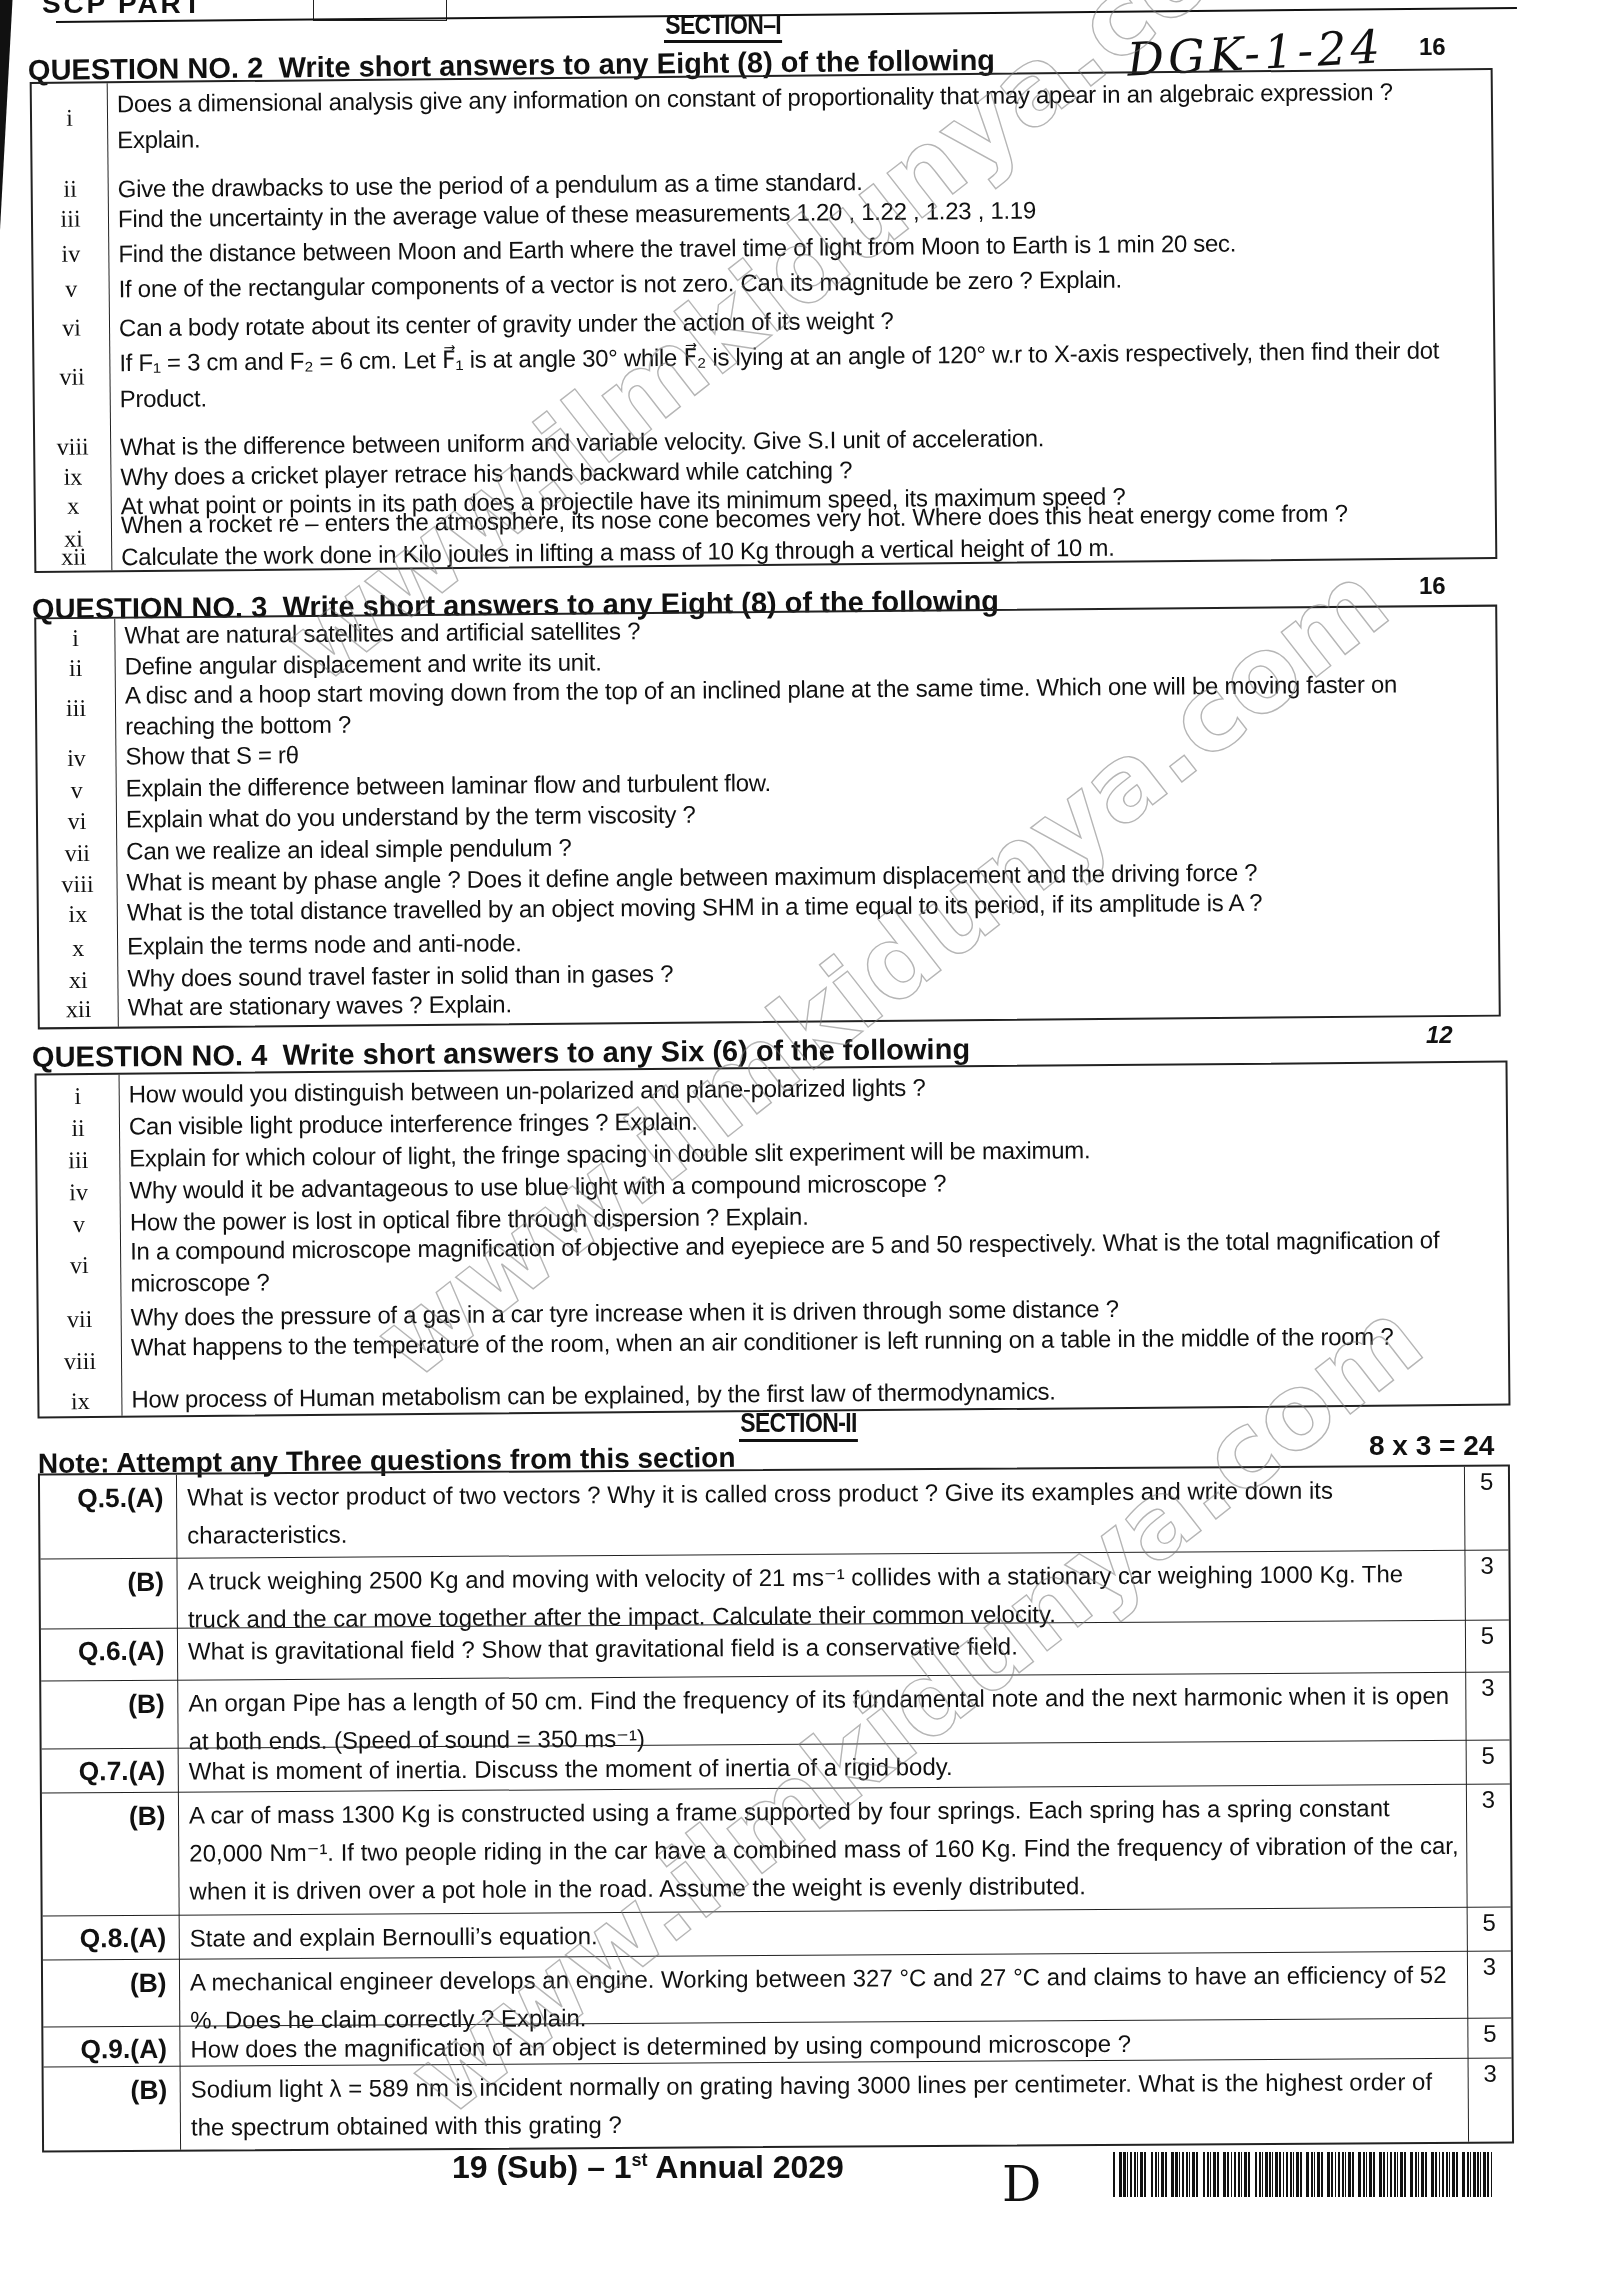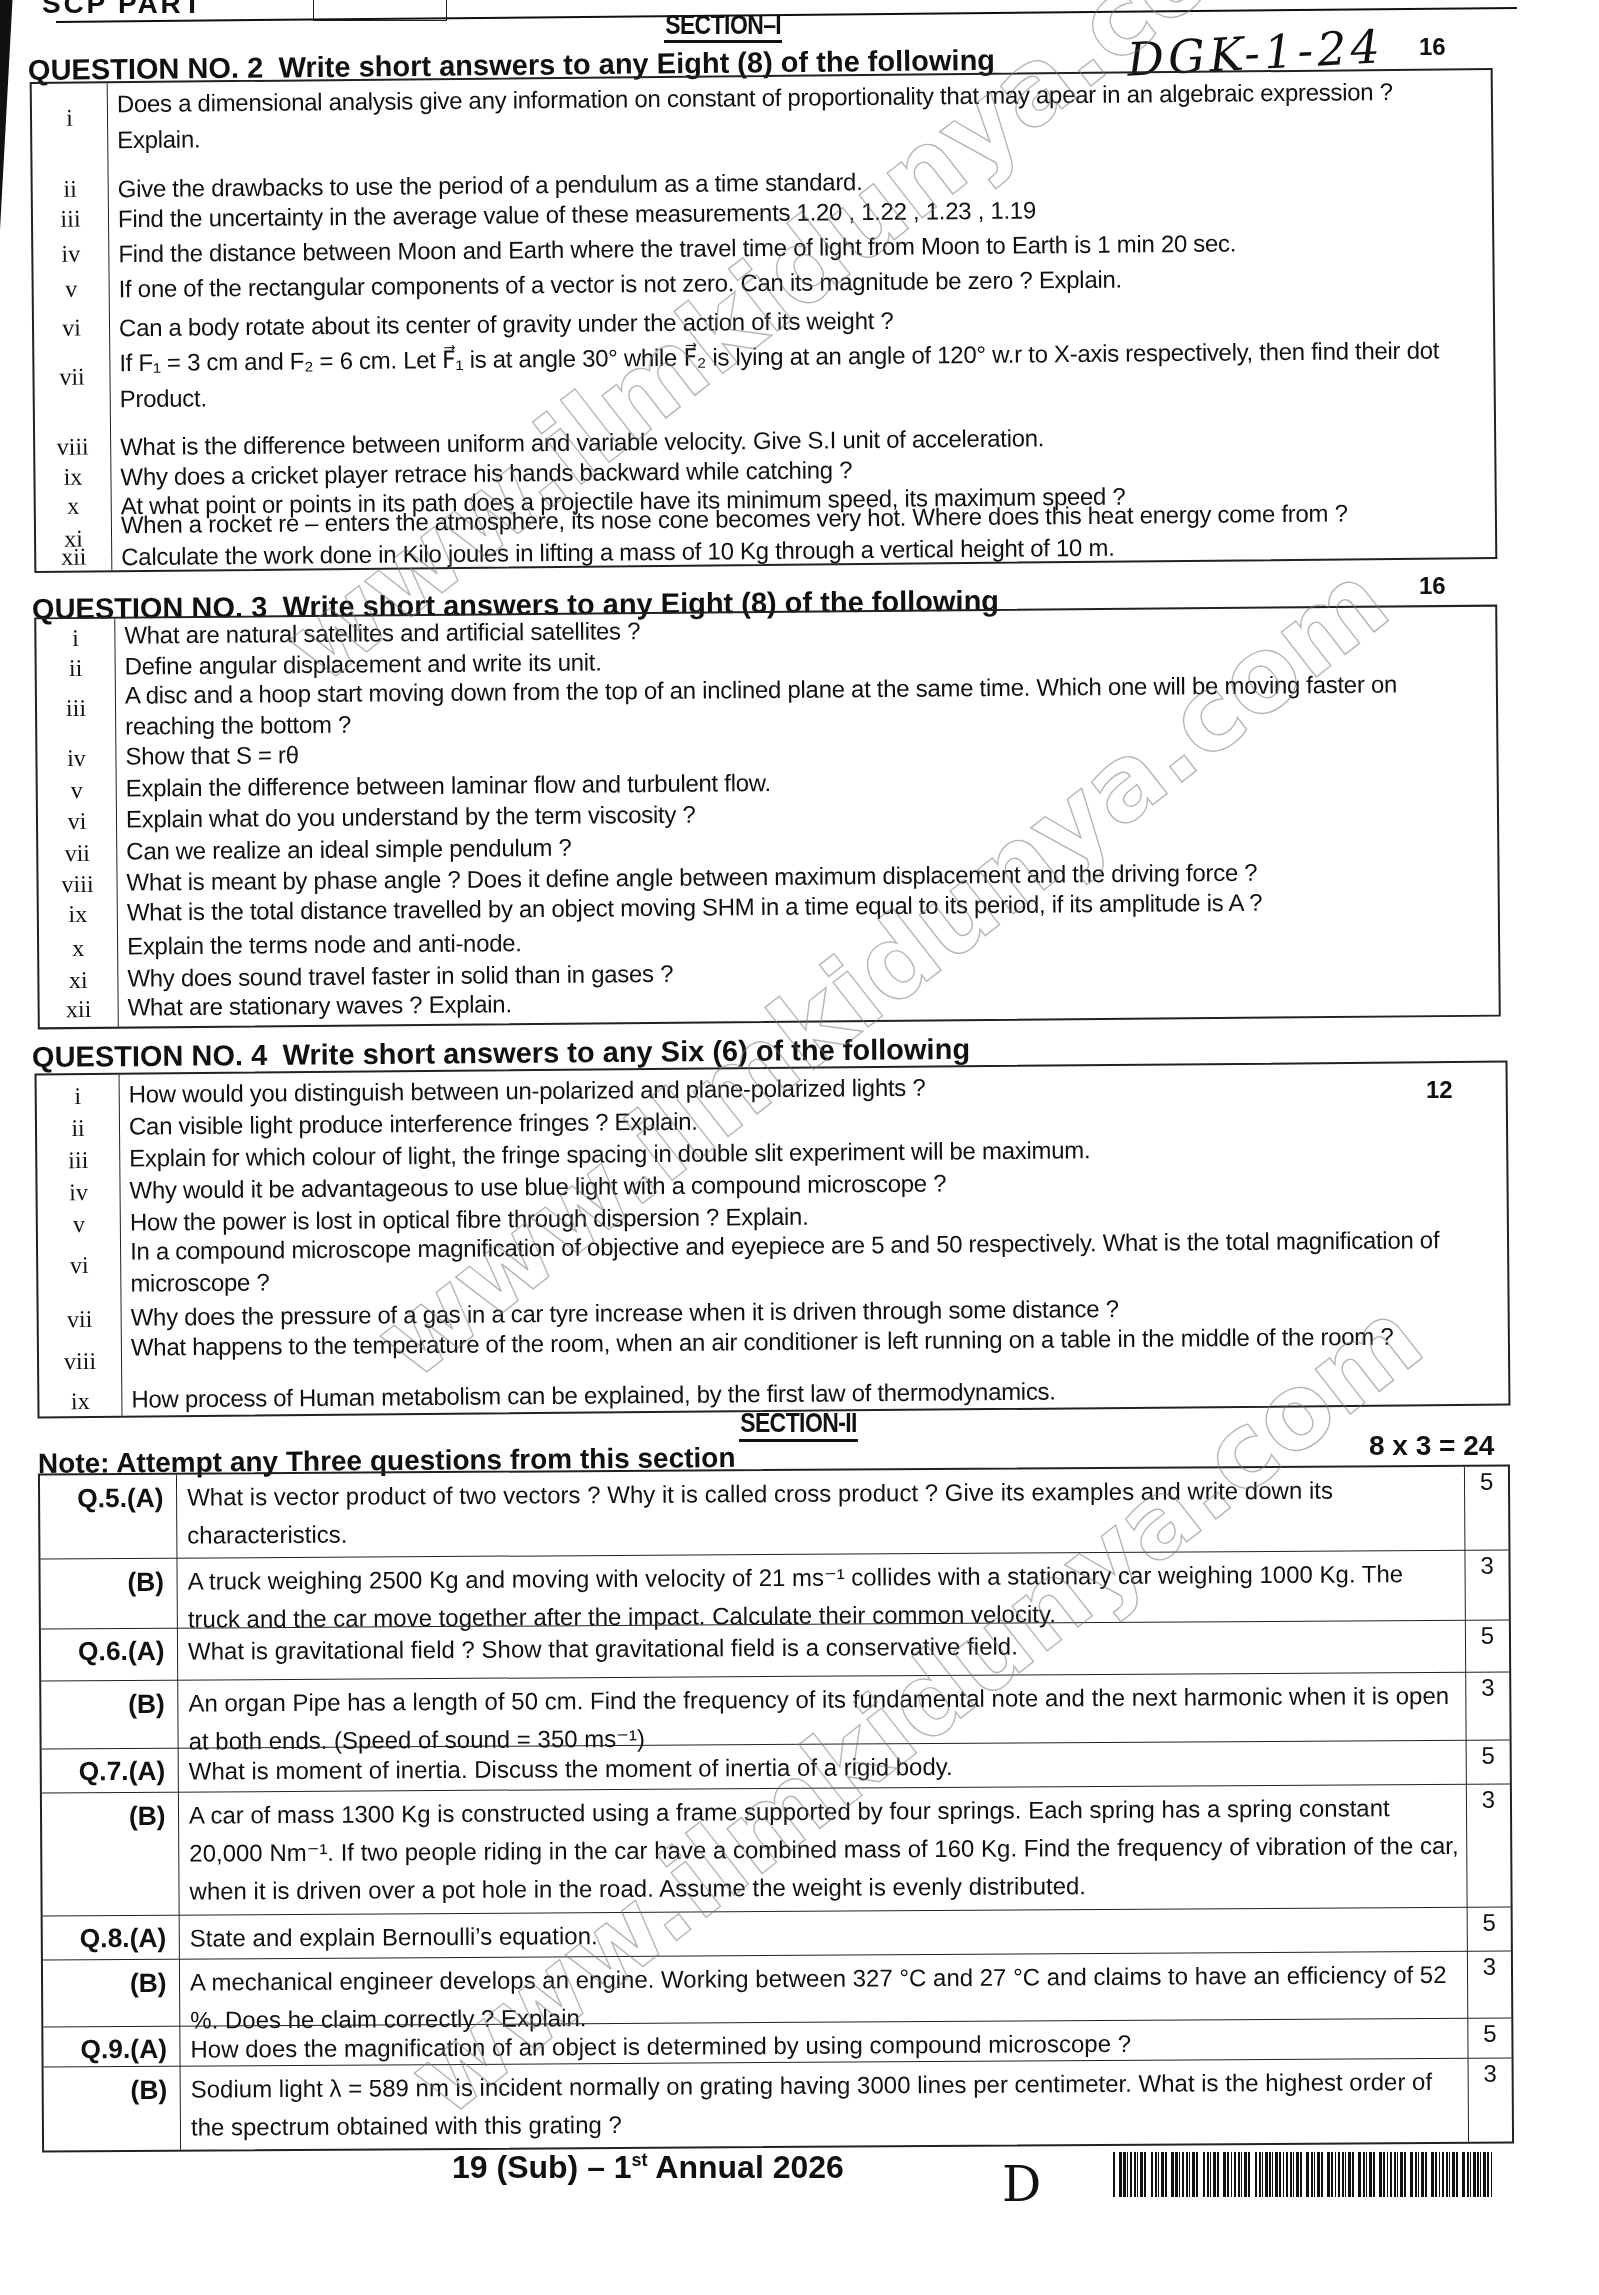--- a/index.html
+++ b/index.html
@@ -214,21 +214,21 @@
     </div>
     <div class="qrow" style="top: 373px; height: 31px;">
       <span class="num" style="left: 0px; width: 78px; top: 4.2px; font-size: 24px;">xii</span>
       <span class="txt" style="left: 88px; right: 11px; top: 0px; line-height: 31px; font-size: 24px;">What are stationary waves ? Explain.</span>
     </div>
   </div>
 
 <div class="q-header" style="left:32px; top:1041px; transform: rotate(-0.5deg);">
   <span class="qno">QUESTION NO. 4</span><span>Write short answers to any Six (6) of the following</span>
 </div>
-<div class="marks" style="left:1426px; top:1076px;">12</div>
+<div class="marks" style="left:1426px; top:1021px;font-style:italic;">12</div>
 
 <div class="qbox" id="q4box" style="left:36px; top:1067px; width:1469px; height:341px; transform: rotate(-0.5deg);">
   <div class="divider" style="left:82px;"></div>
 <div class="qrow" style="top: 4.2px; height: 32px;">
       <span class="num" style="left: 0px; width: 82px; top: 4.2px; font-size: 24px;">i</span>
       <span class="txt" style="left: 92px; right: 11px; top: 0px; line-height: 32px; font-size: 24px;">How would you distinguish between un-polarized and plane-polarized lights ?</span>
     </div>
     <div class="qrow" style="top: 36px; height: 32px;">
       <span class="num" style="left: 0px; width: 82px; top: 4.2px; font-size: 24px;">ii</span>
       <span class="txt" style="left: 92px; right: 11px; top: 0px; line-height: 32px; font-size: 24px;">Can visible light produce interference fringes ? Explain.</span>
@@ -316,21 +316,21 @@
       <span class="qmarks" style="top: 1.4px;">5</span>
     </div>
     <div class="s2row" style="top: 591px; height: 83px; border-top-style: solid;">
       <span class="qlabel" style="top: 8.3px;">(B)</span>
       <span class="qtext" style="top: 4.2px;">Sodium light λ = 589 nm is incident normally on grating having 3000 lines per centimeter. What is the highest order of the spectrum obtained with this grating ?</span>
       <span class="qmarks" style="top: 1.4px;">3</span>
     </div>
   </div>
 
 <div class="footer" style="left:452px; top:2149px;">
-  <span>19  (Sub) – 1</span><sup>st</sup><span> Annual 2026</span>
+  <span>19  (Sub) – 1</span><sup>st</sup><span> Annual 2029</span>
 </div>
 <div class="sig-mark" style="left:1002px; top:2156px;">D</div>
 <div class="barcode" style="left:1113px; top:2152px; width:379px;"></div>
 
 <div class="watermark" style="left:299px; top:598px;">www.ilmkidunya.com</div>
 <div class="watermark" style="left:390px; top:1294px;">www.ilmkidunya.com</div>
 <div class="watermark" style="left:424px; top:2031px;">www.ilmkidunya.com</div>
 
 
 </body></html>

